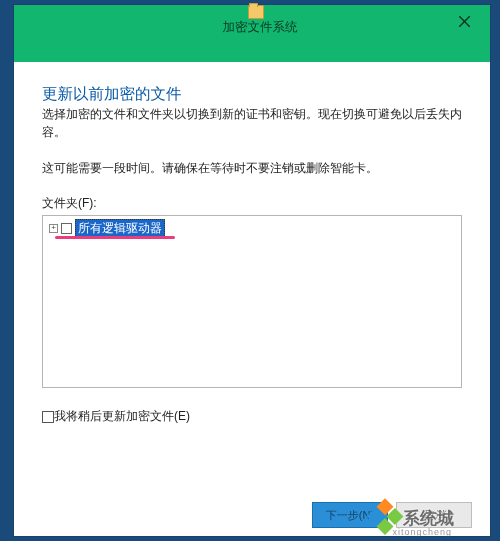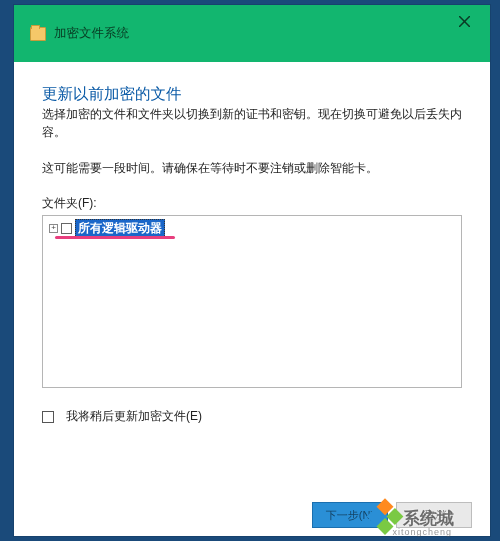--- a/index.html
+++ b/index.html
@@ -14,20 +14,21 @@
     box-shadow: 0 0 0 1px rgba(0,0,0,0.1);
   }
 
   .titlebar {
     height: 57px;
     background: #12b66f;
     position: relative;
     display: flex;
     align-items: center;
     padding-left: 16px;
+    flex-direction: column;
   }
   .titlebar .icon {
     width: 16px; height: 14px;
     background: #f5c869;
     border: 1px solid #c89b3a;
     border-radius: 1px;
     margin-right: 8px;
     position: relative;
   }
   .titlebar .icon::before {
@@ -103,34 +104,33 @@
     width: 11px; height: 11px;
     border: 1px solid #666;
     background: #fff;
     cursor: pointer;
   }
   .tree-label {
     background: #1a66c9;
     color: #fff;
     padding: 0 2px;
     border: 1px dotted #333;
-    font-weight: bold;
   }
   .underline {
     position: absolute;
     left: 12px; top: 20px;
     width: 120px; height: 3px;
     background: #e83e7e;
     border-radius: 2px;
   }
 
   .later-row {
     display: flex;
     align-items: center;
-    gap: 12px;
+    gap: 0;
     margin-top: 20px;
     font-size: 12px;
     color: #222;
   }
   .later-check {
     width: 12px; height: 12px;
     border: 1px solid #555;
     background: #fff;
     cursor: pointer;
   }

